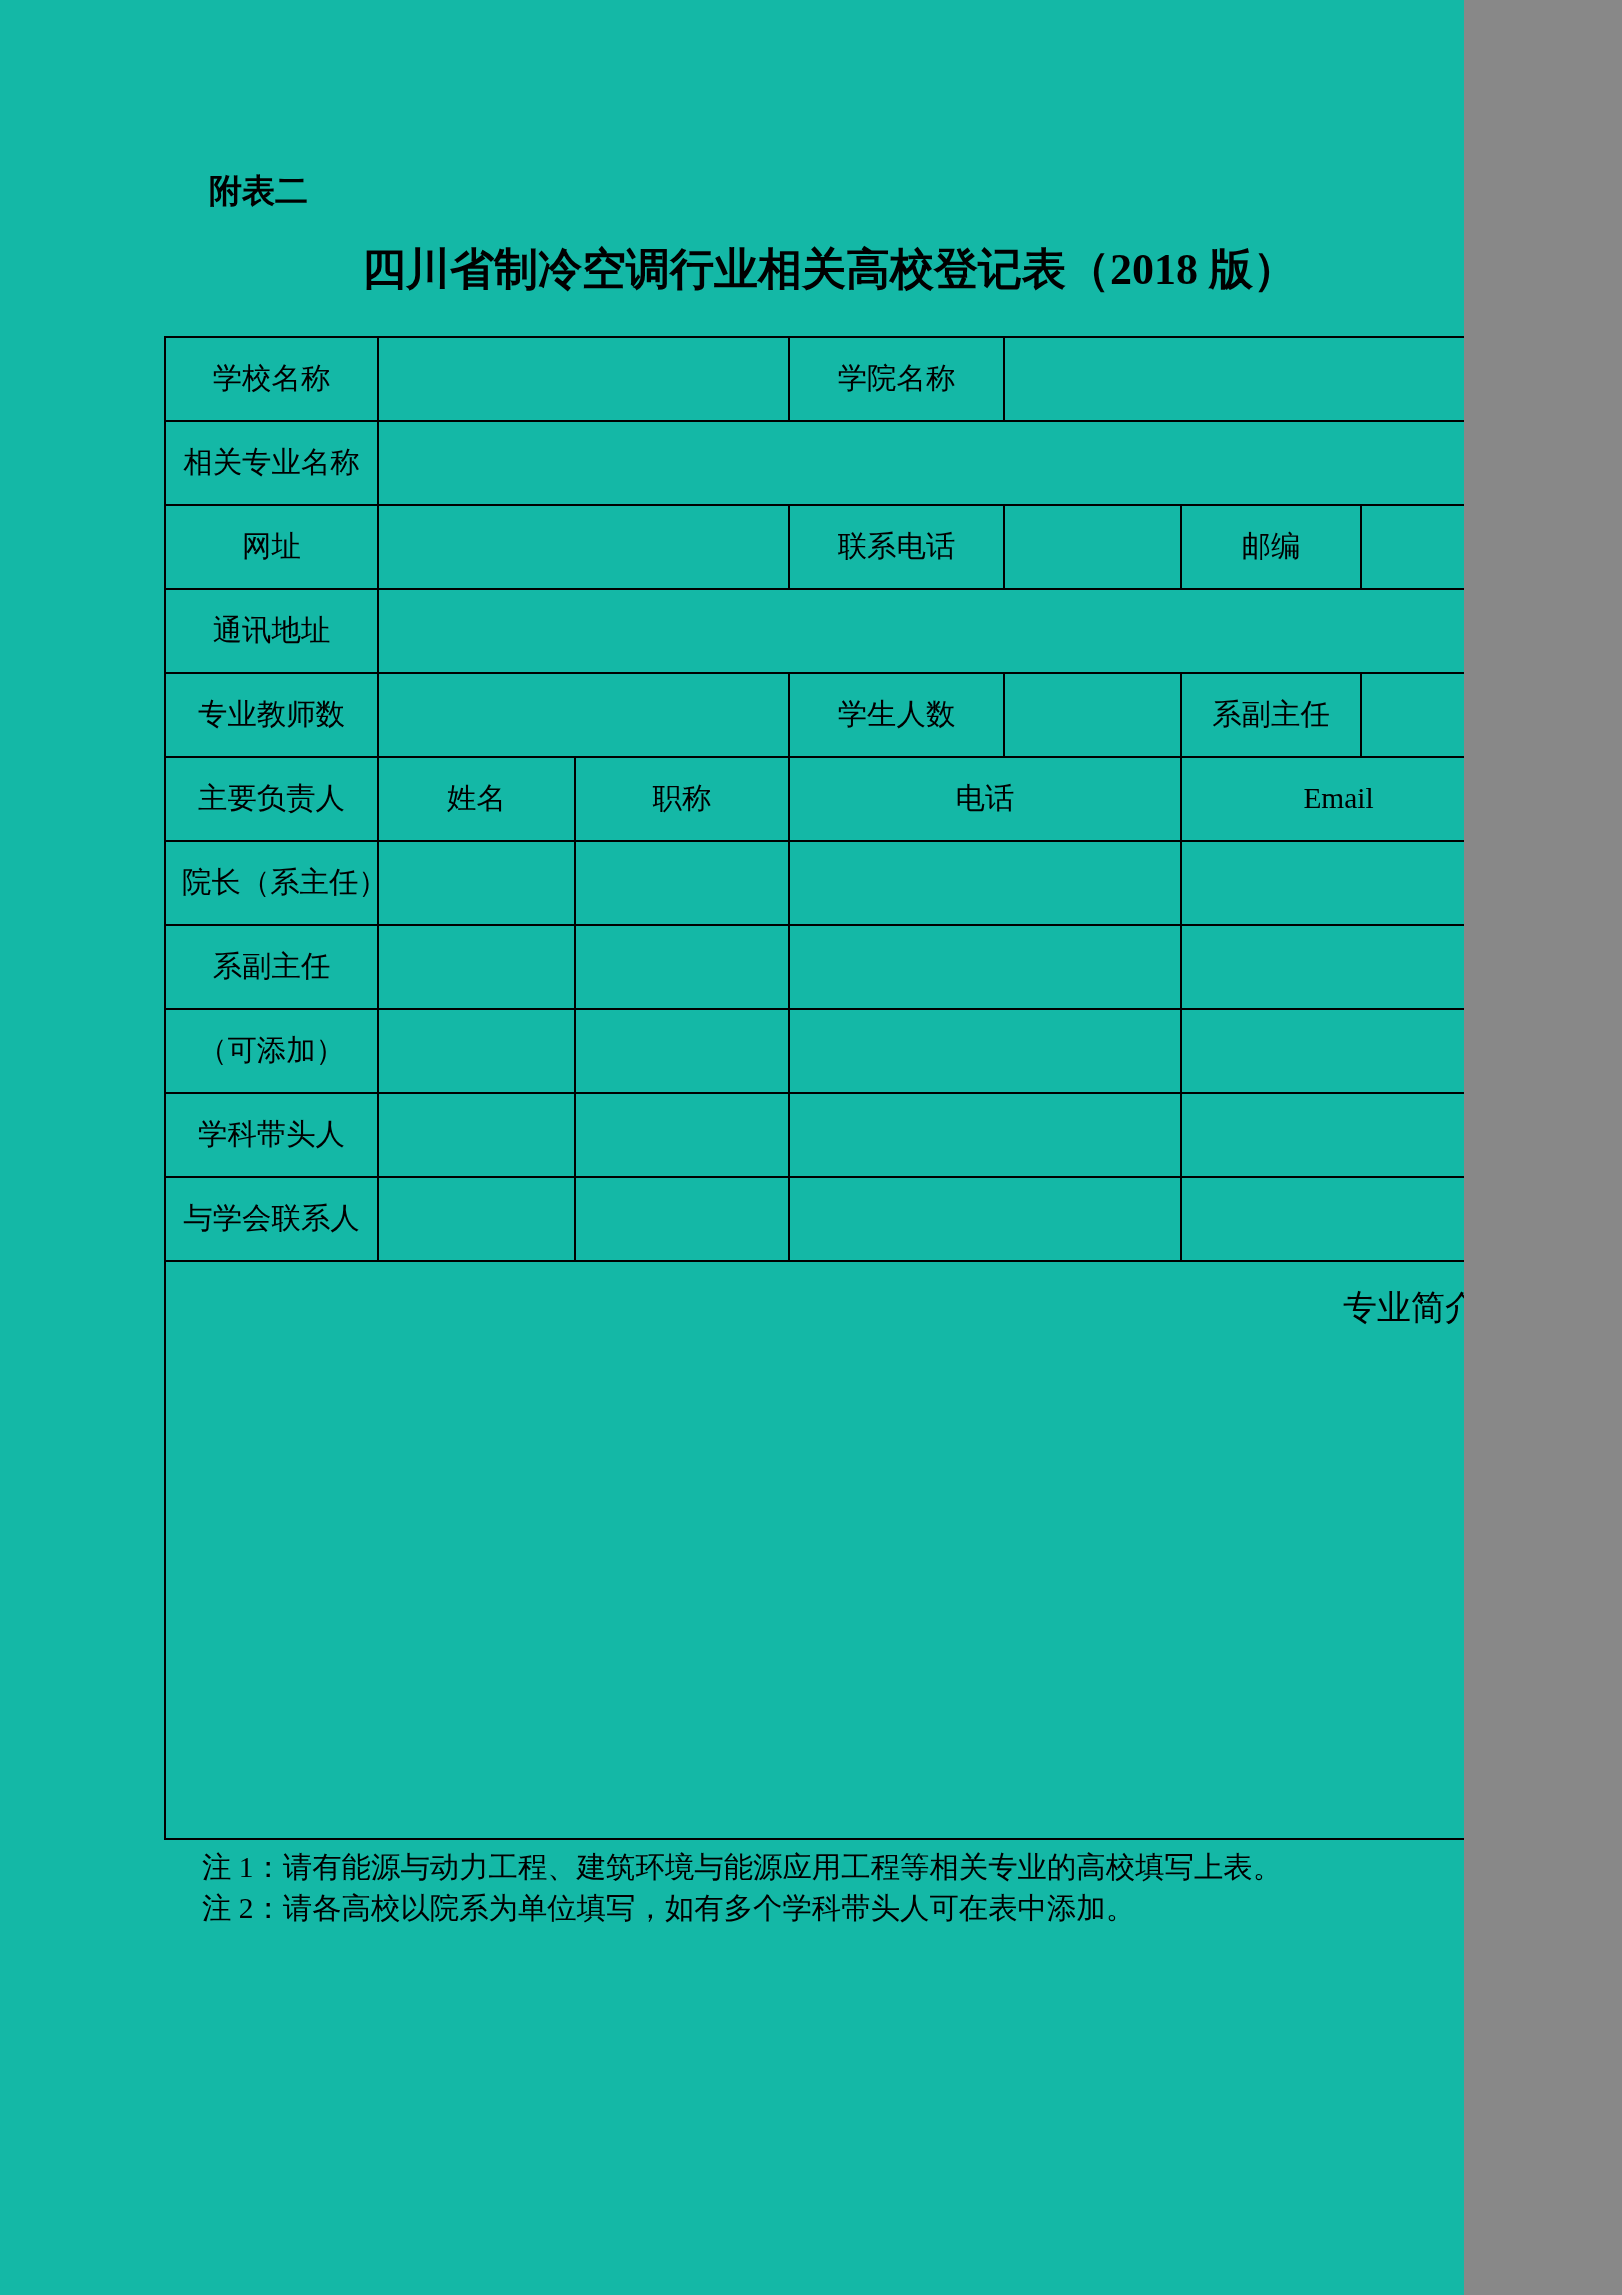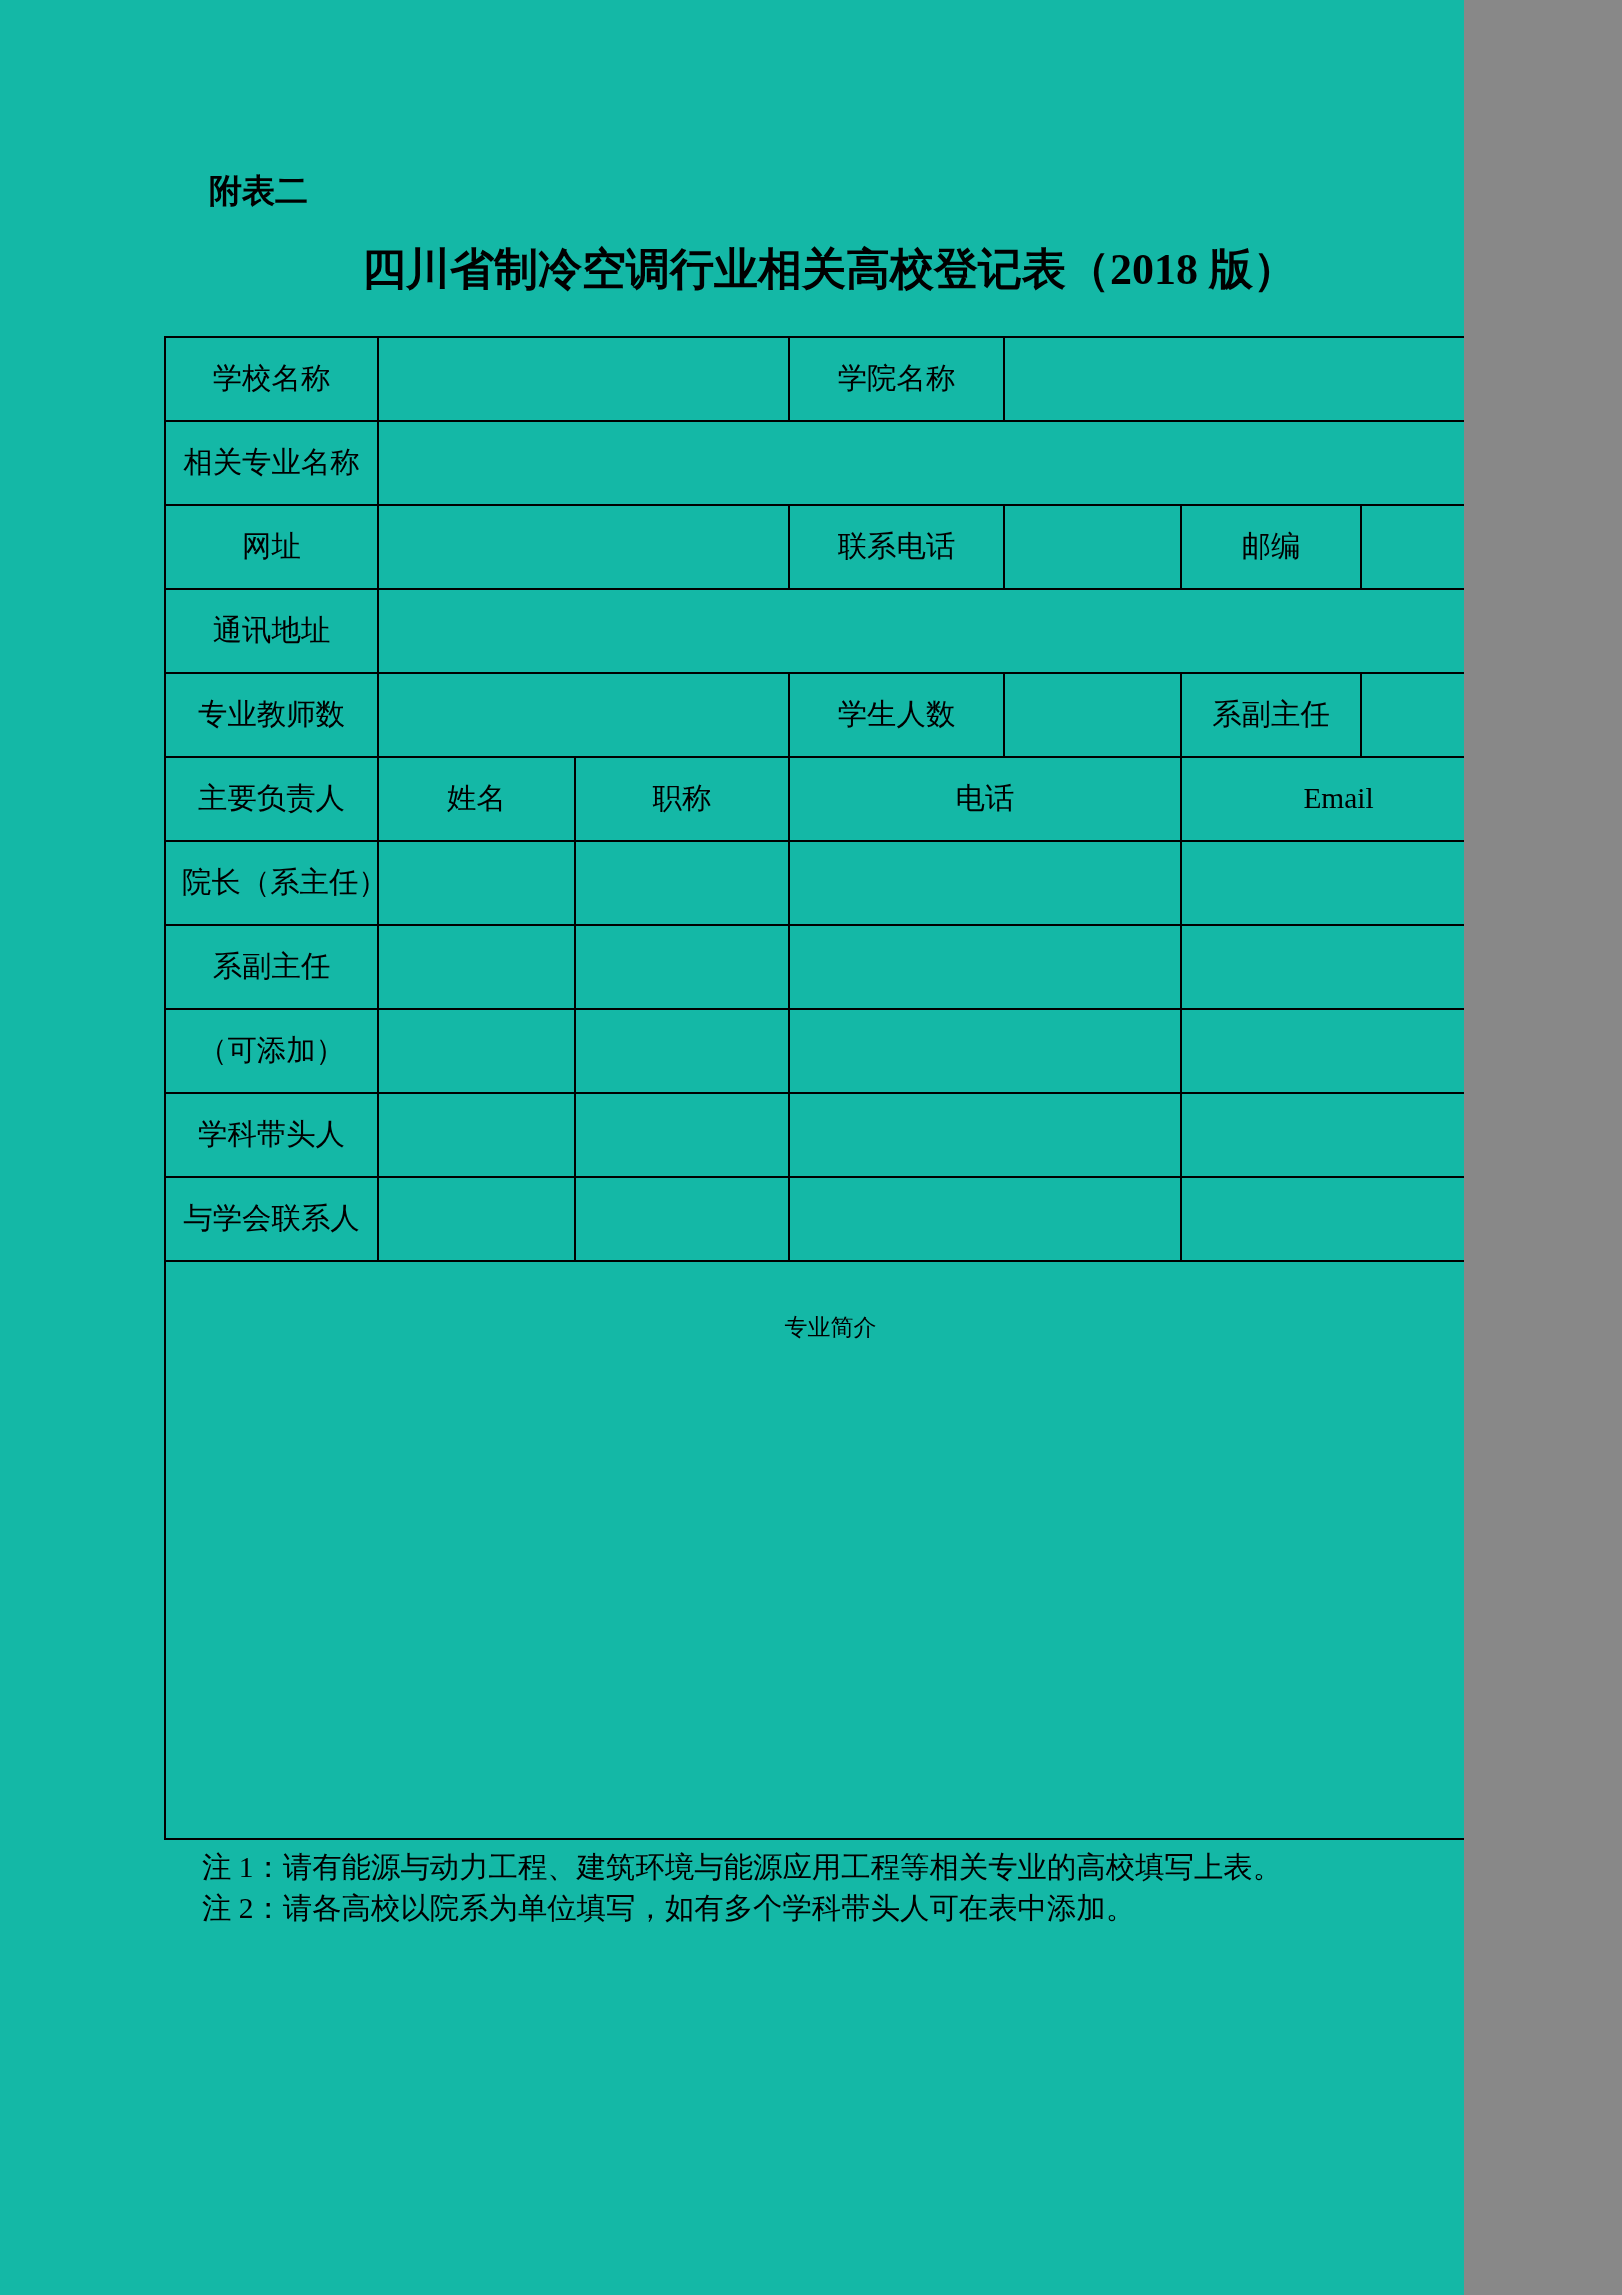--- a/index.html
+++ b/index.html
@@ -60,23 +60,23 @@
   table.reg-table td.label-cell {
     white-space: nowrap;
   }
   table.reg-table tr.intro-row {
     height: 578px;
   }
   td.intro-cell {
     vertical-align: top !important;
   }
   .intro-label {
-    margin-top: 36px;
-    text-align: center;
-    font-size: 23px;
+    margin-top: 10px;
+    text-align: right;
+    font-size: 34px;
   }
   .notes {
     position: absolute;
     left: 202px;
     top: 1847px;
     font-size: 29.4px;
     line-height: 41px;
     white-space: nowrap;
   }
 </style>

